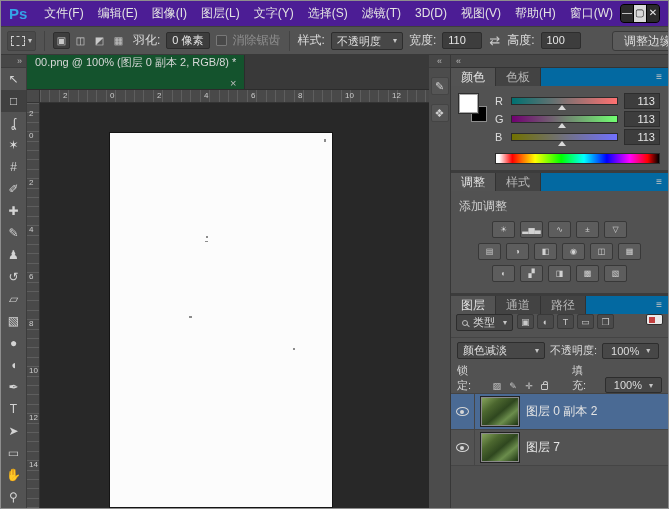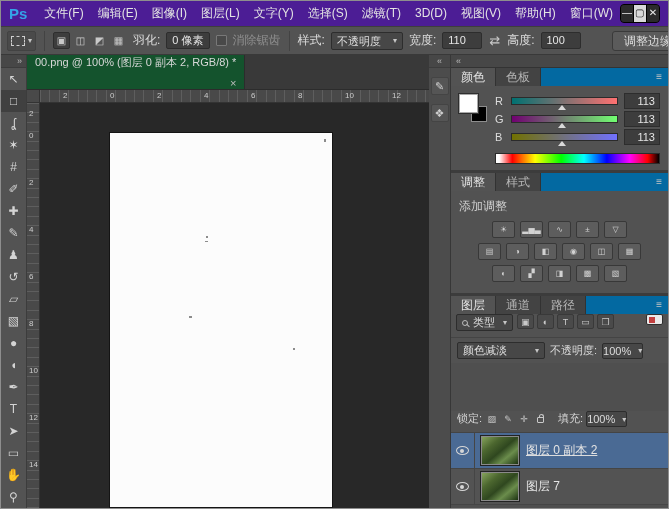--- a/index.html
+++ b/index.html
@@ -96,28 +96,28 @@
   .lfilter-row{flex:0 0 24px;display:flex;align-items:flex-start;gap:4px;padding:0 5px;background:#525252;border-bottom:1px solid #444;}
   .ltype-dd{display:flex;align-items:center;gap:5px;background:#474747;border:1px solid #2d2d2d;border-radius:2px;height:17px;padding:0 5px;font-size:11px;}
   .icon-mag{width:6px;height:6px;border:1px solid #bbb;border-radius:50%;position:relative;display:inline-block;}
   .icon-mag::after{content:'';position:absolute;width:4px;height:1px;background:#bbb;right:-3px;bottom:-1px;transform:rotate(45deg);}
   .lf-icon{width:17px;height:15px;background:#4a4a4a;border:1px solid #393939;border-radius:2px;color:#c9c9c9;font-size:9px;display:flex;align-items:center;justify-content:center;}
   .lf-toggle{margin-left:auto;width:17px;height:11px;background:#e9e9e9;border-radius:2px;position:relative;border:1px solid #2e2e2e;}
   .lf-toggle::after{content:'';position:absolute;left:2px;top:2px;width:6px;height:6px;background:#c24040;}
   .blend-row{flex:0 0 25px;display:flex;align-items:center;gap:5px;padding:0 6px;background:#525252;}
   .blend-dd{width:88px;justify-content:space-between;display:inline-flex;align-items:center;background:#474747;border:1px solid #2d2d2d;border-radius:2px;height:17px;padding:0 5px;font-size:11px;}
   .small-lbl{font-size:11px;color:#d8d8d8;}
-  .val-dd{display:inline-flex;align-items:center;gap:4px;background:#474747;border:1px solid #2d2d2d;border-radius:2px;height:16px;padding:0 0;font-size:11px;}
-  .lock-row{flex:0 0 22px;display:flex;align-items:flex-start;gap:3px;padding:0 6px;background:#525252;border-bottom:1px solid #444;margin-top:48px;}
+  .val-dd{display:inline-flex;align-items:center;gap:4px;background:#474747;border:1px solid #2d2d2d;border-radius:2px;height:16px;padding:0 8px;font-size:11px;}
+  .lock-row{flex:0 0 22px;display:flex;align-items:flex-end;gap:12px;padding:0 6px;background:#525252;border-bottom:1px solid #444;}
   .lock-icon{width:14px;height:15px;display:flex;align-items:center;justify-content:center;color:#c9c9c9;font-size:9px;}
   .icon-lock{display:inline-block;width:7px;height:6px;border:1px solid #c9c9c9;border-radius:1px;position:relative;margin-top:3px;}
   .icon-lock::before{content:'';position:absolute;left:1px;top:-4px;width:3px;height:3px;border:1px solid #c9c9c9;border-bottom:none;border-radius:3px 3px 0 0;}
   .layer-list{flex:1;overflow:hidden;background:#4f4f4f;}
   .layer-row{height:36px;display:flex;align-items:center;background:#535353;border-bottom:1px solid #454545;}
-  .layer-row.selected{background:#4a6a94;text-decoration:underline;}
+  .layer-row.selected{background:#4a6a94;}
   .eye-cell{width:24px;align-self:stretch;border-right:1px solid #454545;display:flex;align-items:center;justify-content:center;}
   .icon-eye{width:13px;height:9px;border:1px solid #d6d6d6;border-radius:50%;position:relative;display:inline-block;}
   .icon-eye::after{content:'';position:absolute;left:3px;top:1.5px;width:4px;height:4px;border-radius:50%;background:#d6d6d6;}
   .thumb-img{width:38px;height:29px;margin:0 7px 0 6px;border:1px solid #8a8a8a;outline:1px solid #222;
     background:linear-gradient(140deg,#86a35c 0%,#4c672f 28%,#2f471f 52%,#6b8d4c 72%,#1d3312 100%);}
   .layer-name{font-size:12px;color:#e4e4e4;white-space:nowrap;}
 </style>
 </head>
 <body>
 

